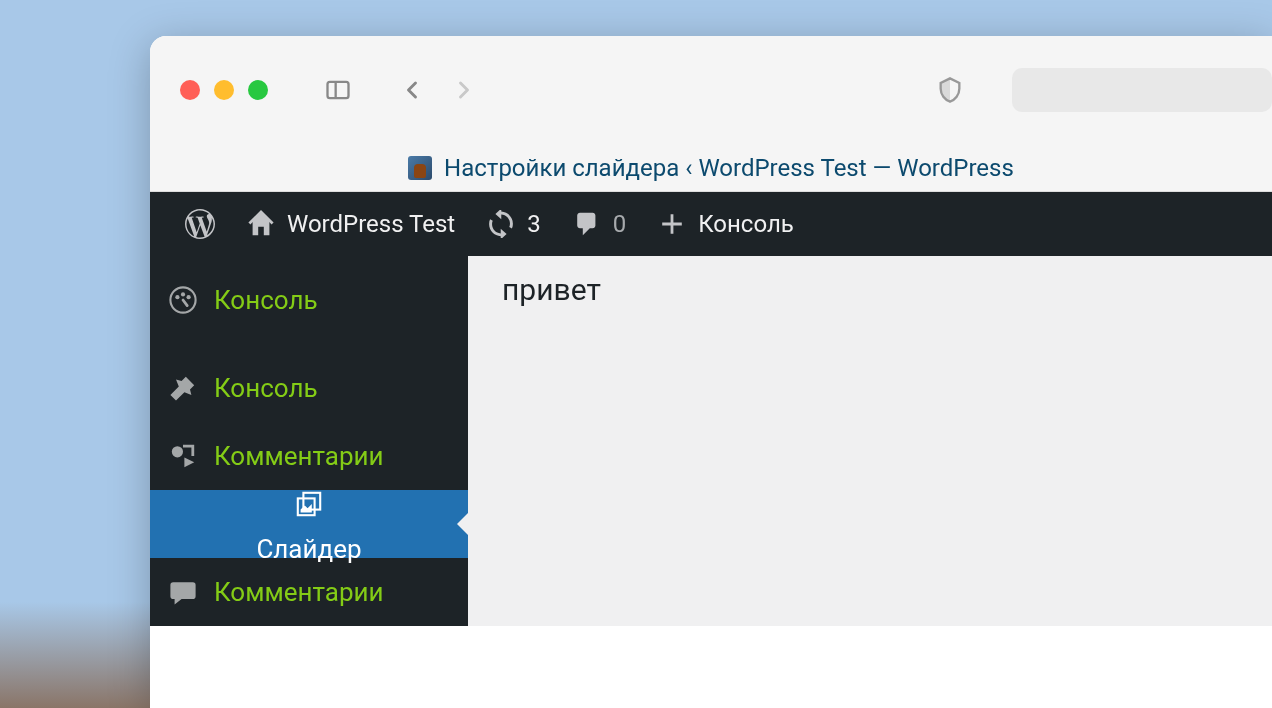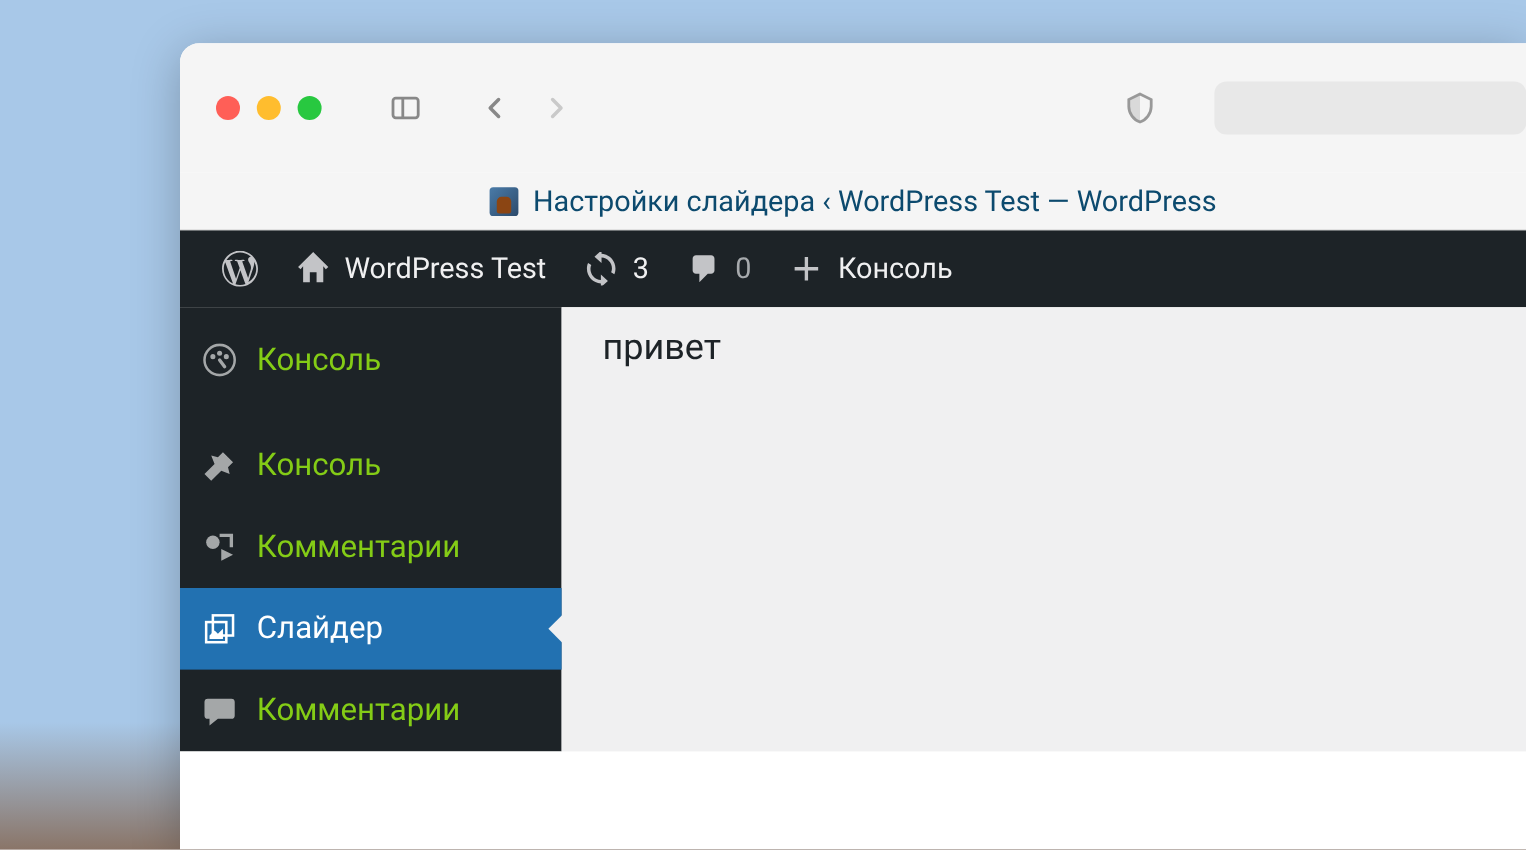--- a/index.html
+++ b/index.html
@@ -146,20 +146,21 @@
   padding: 0 18px;
   height: 68px;
   color: #84cc16;
   font-size: 26px;
   cursor: pointer;
   position: relative;
 }
 .menu-item.active {
   background: #2271b1;
   color: #fff;
+  flex-direction: column;
 }
 .menu-item.active::after {
   content: '';
   position: absolute;
   right: -1px;
   top: 50%;
   transform: translateY(-50%);
   width: 0;
   height: 0;
   border-top: 12px solid transparent;

